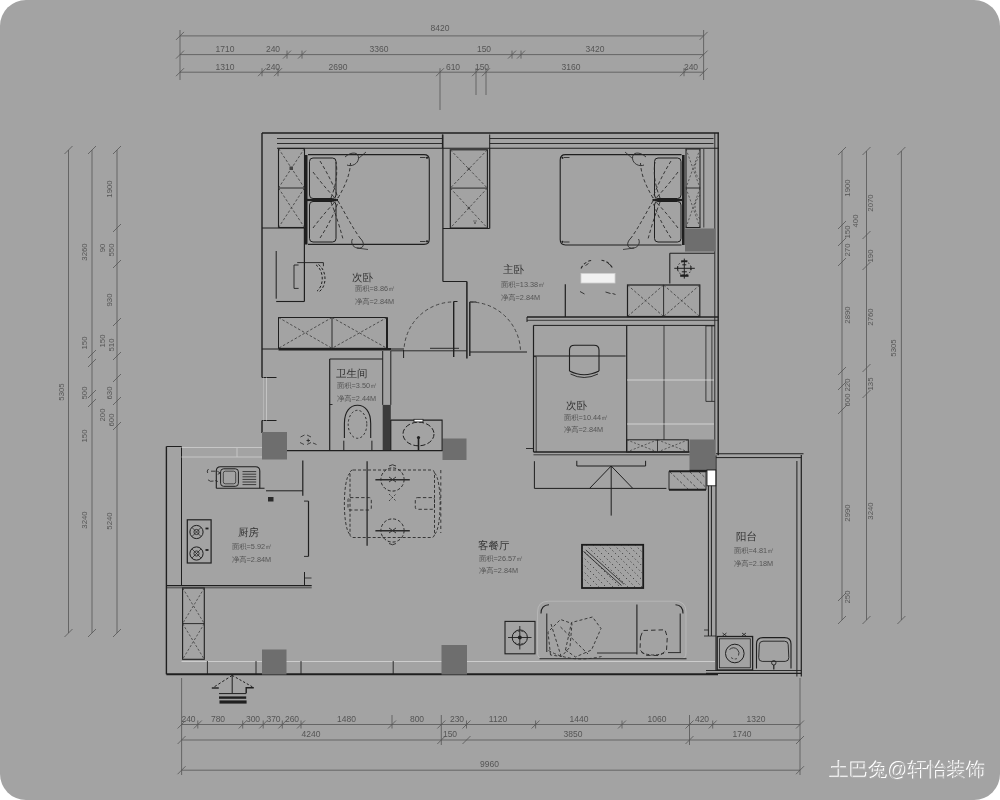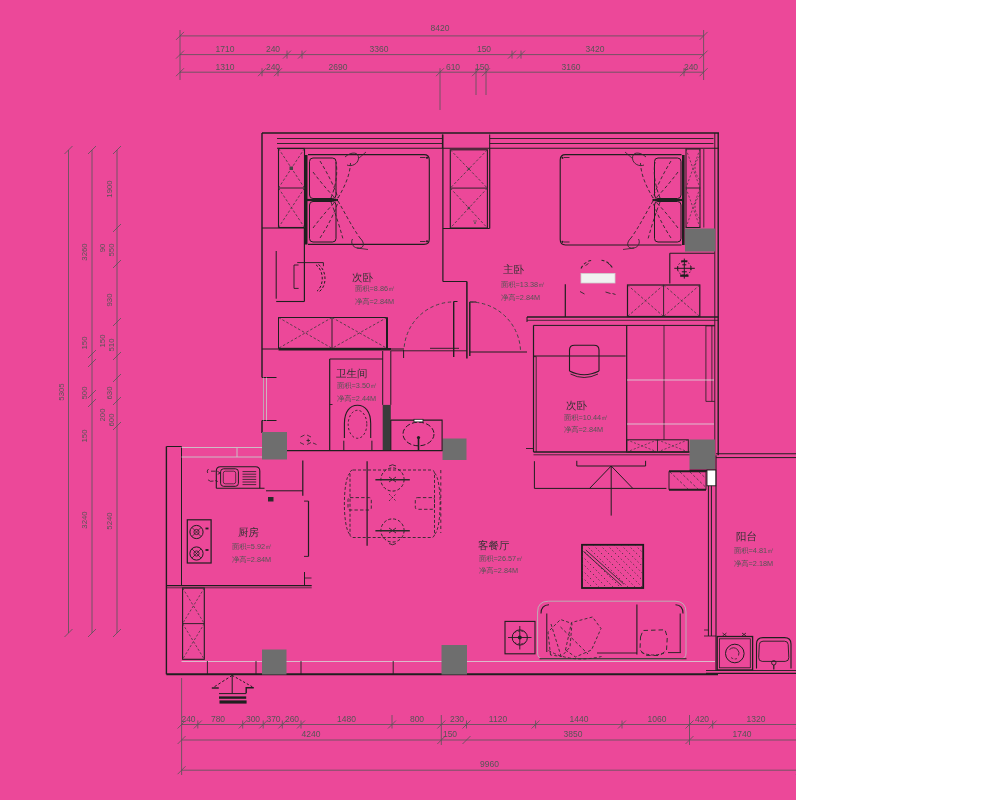--- a/index.html
+++ b/index.html
@@ -1,17 +1,17 @@
 <!DOCTYPE html>
 <html><head>
 <meta charset="utf-8">
 <style>
   html,body{margin:0;padding:0;background:#fff;}
-  .page{position:relative;width:796px;height:800px;background:#ec4899;overflow:hidden;
-        font-family:"Liberation Sans", sans-serif;}
+  .page{position:relative;width:1000px;height:800px;background:#a3a3a3;overflow:hidden;
+        font-family:"Liberation Sans", sans-serif;border-radius:26px;}
   svg{position:absolute;left:0;top:0;}
   .dim{font-size:8.5px;fill:#555;}
   .dimv{font-size:7.8px;fill:#555;}
   .room{font-size:10.5px;fill:#333;}
   .area{font-size:7.3px;fill:#555;}
 </style>
 </head>
 <body>
 <div class="page">
 <svg width="1000" height="800" viewBox="0 0 1000 800" fill="none" stroke-linecap="butt">

